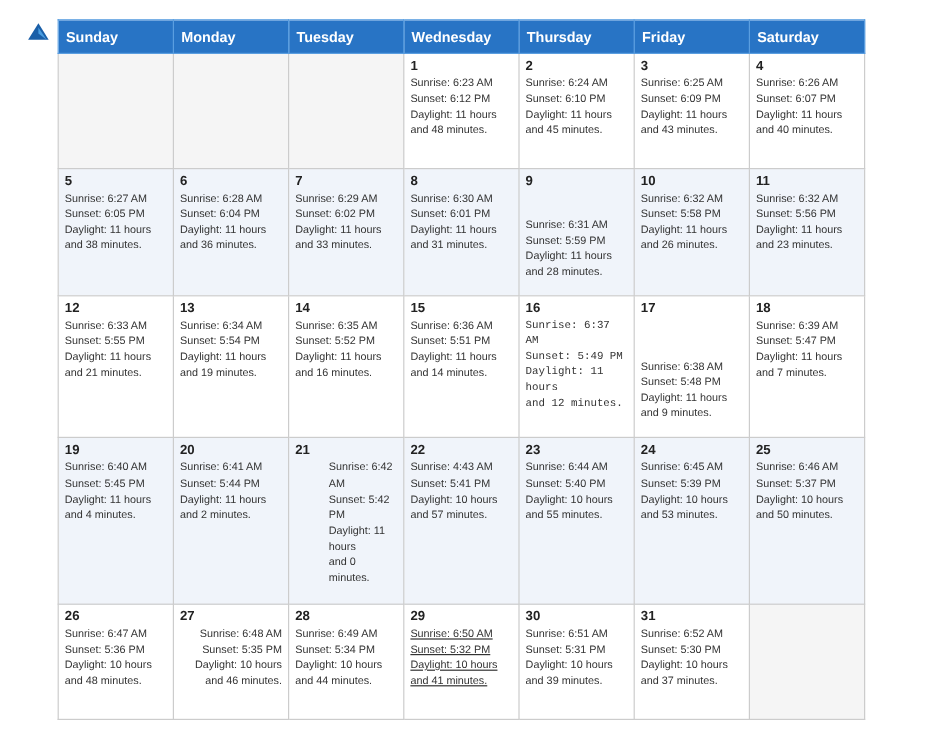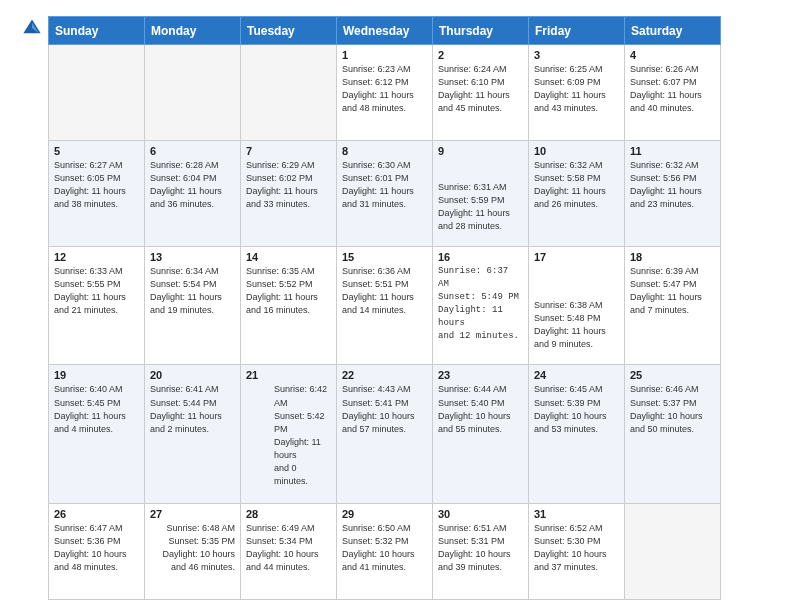--- a/index.html
+++ b/index.html
@@ -343,21 +343,21 @@
           </td>
           <td>
             <span class="day-num">28</span>
             <div class="day-info" style="white-space: pre-line;">Sunrise: 6:49 AM
 Sunset: 5:34 PM
 Daylight: 10 hours
 and 44 minutes.</div>
           </td>
           <td>
             <span class="day-num">29</span>
-            <div class="day-info" style="white-space: pre-line;">Sunrise: 6:50 AM
+            <div class="day-info" style="white-space: pre-line; text-decoration: underline;">Sunrise: 6:50 AM
 Sunset: 5:32 PM
 Daylight: 10 hours
 and 41 minutes.</div>
           </td>
           <td>
             <span class="day-num">30</span>
             <div class="day-info" style="white-space: pre-line;">Sunrise: 6:51 AM
 Sunset: 5:31 PM
 Daylight: 10 hours
 and 39 minutes.</div>

